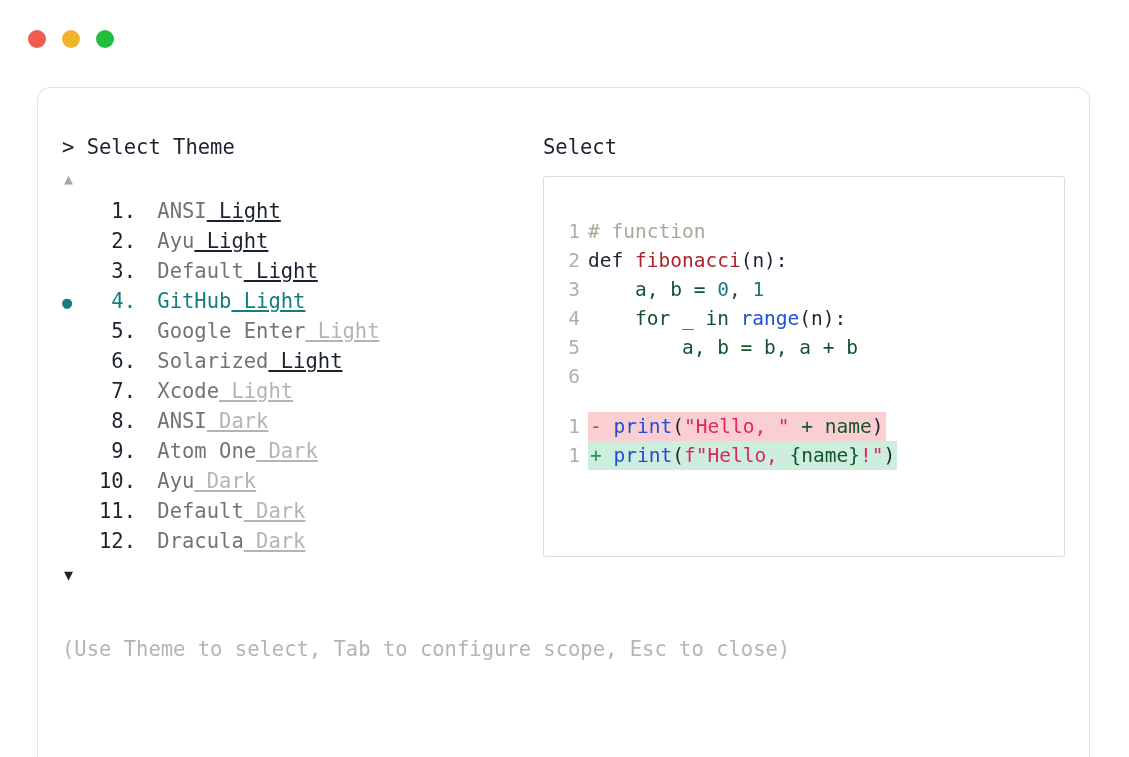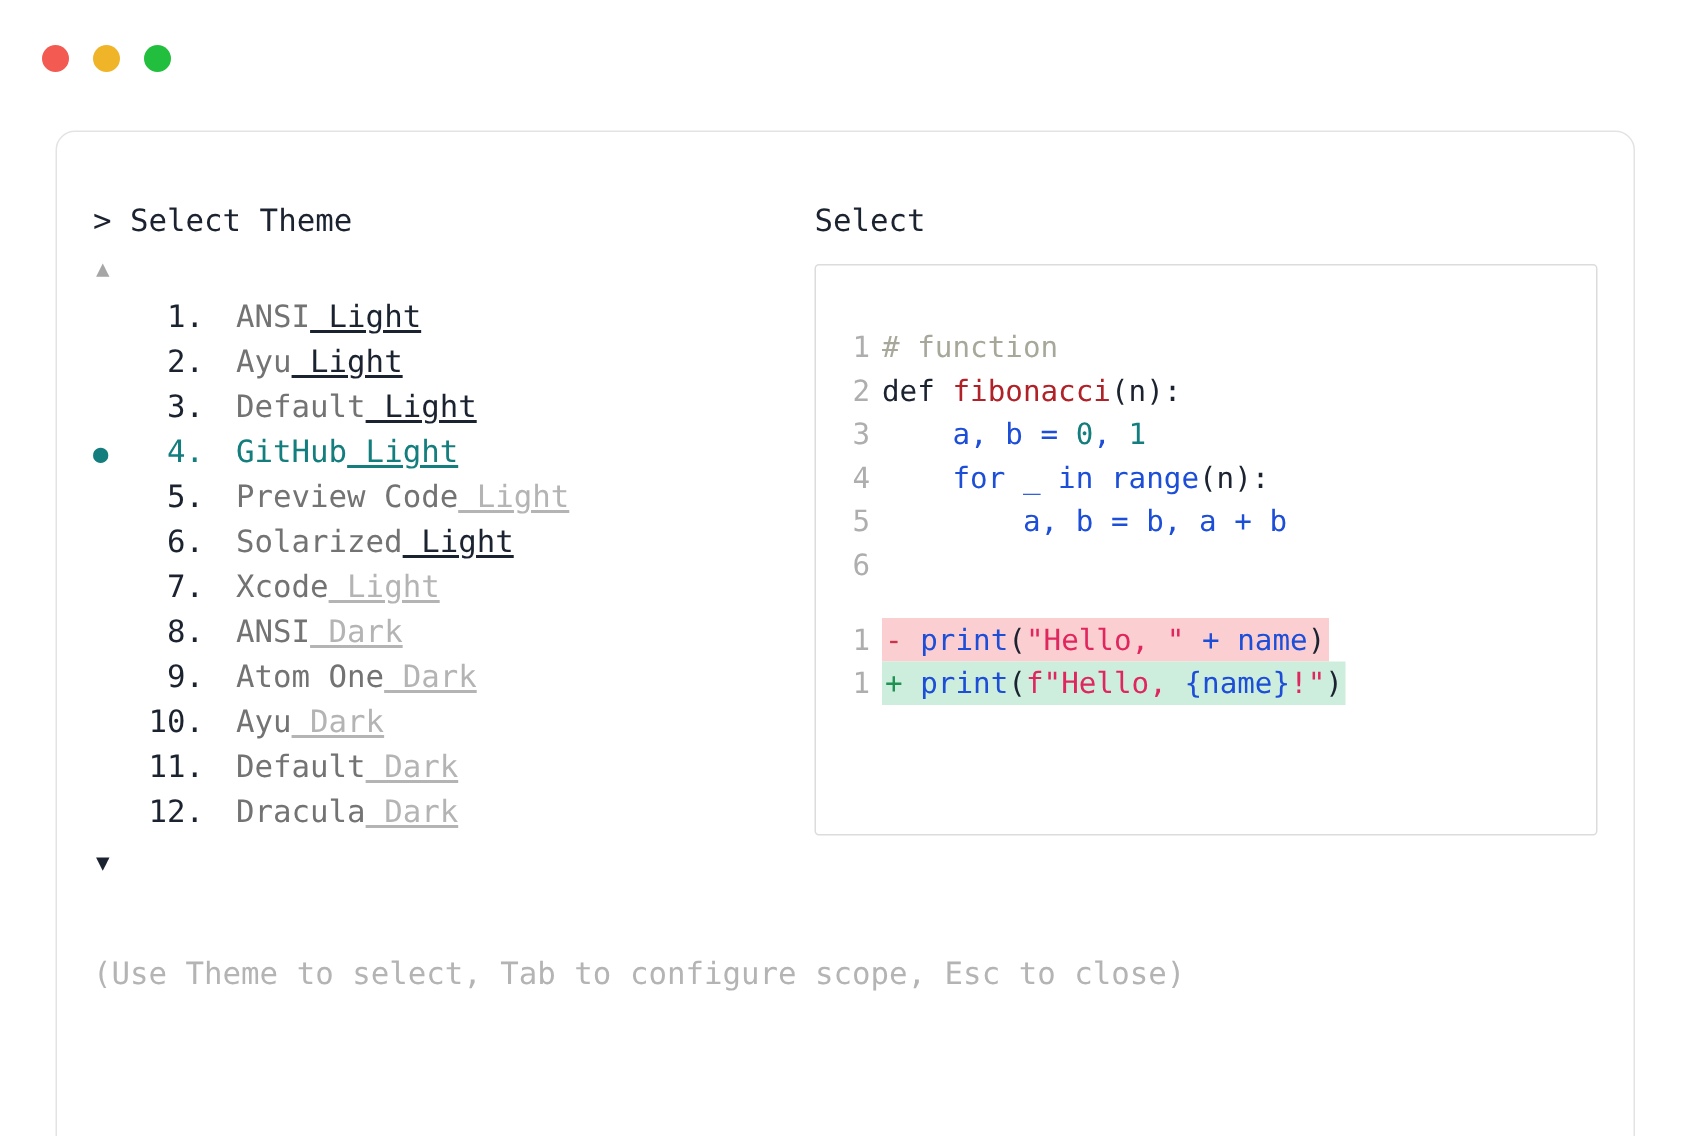--- a/index.html
+++ b/index.html
@@ -159,21 +159,21 @@
     flex: 0 0 22px;
     text-align: right;
     color: #aeaeae;
     padding-right: 8px;
   }
   .code-body { display: inline-block; }
   .code-spacer { height: 21px; }
 
   
   .tk-comment { color: #a8a89a; }
-  .tk-plain   { color: #1d4ed8; }
+  .tk-plain   { color: #14532d; }
   .tk-kw      { color: #1c2330; }
   .tk-fn      { color: #b02128; }
   .tk-num     { color: #147e7e; }
   .tk-builtin { color: #1d4ed8; }
   .tk-str     { color: #e0265e; }
   .tk-punct   { color: #1c2330; }
 
   
   .diff-row .code-body {
     padding: 0 2px;
@@ -198,21 +198,21 @@
     <div class="left-col">
       <div class="header-line"><span>&gt;</span> <span>Select Theme</span></div>
 
       <div class="arrow arrow-up">▲</div>
 
       <div class="theme-list" id="theme-list">
           <div class="theme-row"><span class="bullet-cell"></span><span class="num-cell">1.</span><span class="dotsep"> </span><span class="name-main">ANSI</span><span class="name-mode"> Light</span></div>
           <div class="theme-row"><span class="bullet-cell"></span><span class="num-cell">2.</span><span class="dotsep"> </span><span class="name-main">Ayu</span><span class="name-mode"> Light</span></div>
           <div class="theme-row"><span class="bullet-cell"></span><span class="num-cell">3.</span><span class="dotsep"> </span><span class="name-main">Default</span><span class="name-mode"> Light</span></div>
           <div class="theme-row selected"><span class="bullet-cell">●</span><span class="num-cell">4.</span><span class="dotsep"> </span><span class="name-main">GitHub</span><span class="name-mode"> Light</span></div>
-          <div class="theme-row dim"><span class="bullet-cell"></span><span class="num-cell">5.</span><span class="dotsep"> </span><span class="name-main">Preview Code</span><span class="name-mode"> Light</span></div>
+          <div class="theme-row dim"><span class="bullet-cell"></span><span class="num-cell">5.</span><span class="dotsep"> </span><span class="name-main">Google Enter</span><span class="name-mode"> Light</span></div>
           <div class="theme-row"><span class="bullet-cell"></span><span class="num-cell">6.</span><span class="dotsep"> </span><span class="name-main">Solarized</span><span class="name-mode"> Light</span></div>
           <div class="theme-row dim"><span class="bullet-cell"></span><span class="num-cell">7.</span><span class="dotsep"> </span><span class="name-main">Xcode</span><span class="name-mode"> Light</span></div>
           <div class="theme-row dim"><span class="bullet-cell"></span><span class="num-cell">8.</span><span class="dotsep"> </span><span class="name-main">ANSI</span><span class="name-mode"> Dark</span></div>
           <div class="theme-row dim"><span class="bullet-cell"></span><span class="num-cell">9.</span><span class="dotsep"> </span><span class="name-main">Atom One</span><span class="name-mode"> Dark</span></div>
           <div class="theme-row dim"><span class="bullet-cell"></span><span class="num-cell">10.</span><span class="dotsep"> </span><span class="name-main">Ayu</span><span class="name-mode"> Dark</span></div>
           <div class="theme-row dim"><span class="bullet-cell"></span><span class="num-cell">11.</span><span class="dotsep"> </span><span class="name-main">Default</span><span class="name-mode"> Dark</span></div>
           <div class="theme-row dim"><span class="bullet-cell"></span><span class="num-cell">12.</span><span class="dotsep"> </span><span class="name-main">Dracula</span><span class="name-mode"> Dark</span></div>
         </div>
 
       <div class="arrow arrow-down">▼</div>

